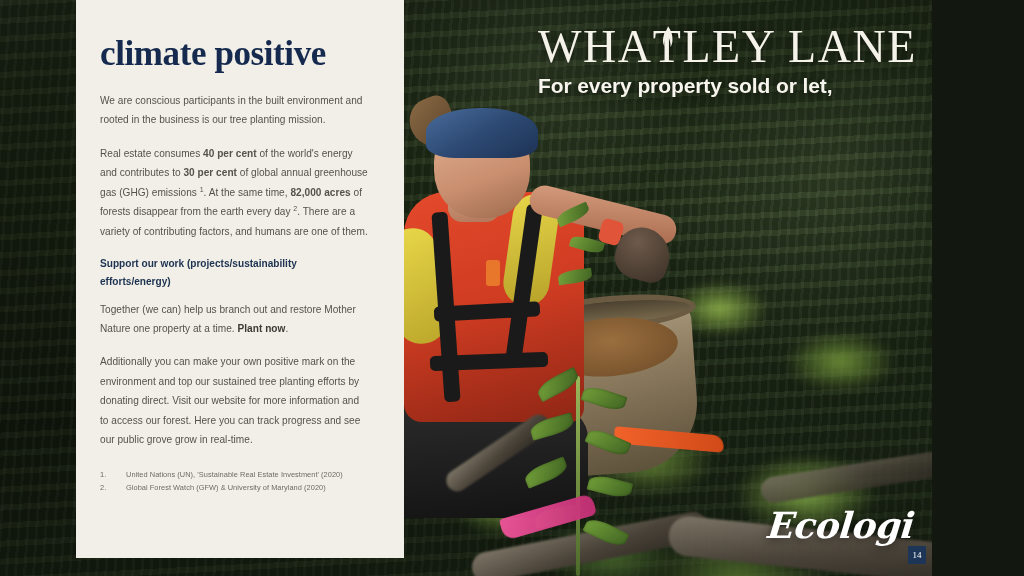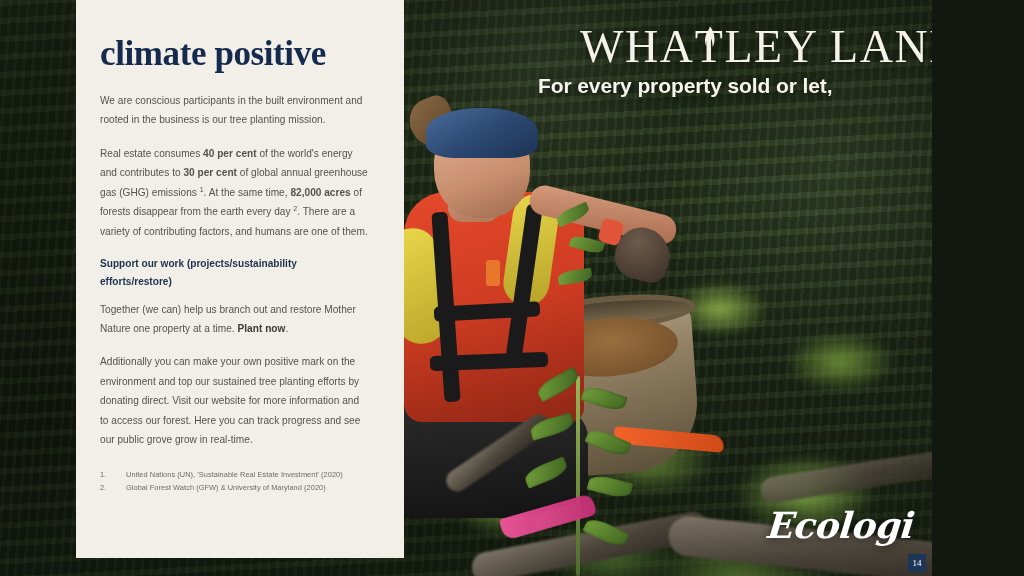--- a/index.html
+++ b/index.html
@@ -232,21 +232,20 @@
   }
   .brand-logo {
     display:flex; align-items:center;
     font-family:"Liberation Serif", serif;
     font-size:46px;
     line-height:1.0;
     letter-spacing:1.6px;
     color:#f4f2e9;
     text-shadow:0 1px 10px rgba(0,0,0,.55);
     margin-bottom:4px;
-    margin-left:42px;
   }
   .logo-t-wrap { position:relative; display:inline-block; }
   .logo-leaf {
     position:absolute; left:50%; top:2px; transform:translateX(-50%);
     width:17px; height:30px; pointer-events:none;
   }
   .tagline {
     font-family:Liberation Sans, sans-serif;
     font-weight:bold;
     font-size:21px;
@@ -271,21 +270,21 @@
     font-style:italic;
     font-weight:bold;
     font-size:36px;
     color:#ffffff;
     letter-spacing:-0.5px;
     text-shadow:0 2px 10px rgba(0,0,0,.55);
     transform:skewX(-6deg);
   }
 
   .page-badge {
-    position:absolute; right:6px; bottom:4px;
+    position:absolute; right:6px; bottom:12px;
     width:18px; height:18px;
     background:#1d3557;
     color:#ffffff;
     font-size:9px;
     display:flex; align-items:center; justify-content:center;
     border-radius:1px;
     font-family:Liberation Serif, serif;
   }
 </style>
 </head>
@@ -346,21 +345,21 @@
     <div class="tape-pink"></div>
   </div>
 
   <div class="panel">
     <div class="panel-inner">
       <h1 class="title">climate positive</h1>
 
       <p class="body"><span>We are conscious participants in the built environment and rooted in the business is our tree planting mission.</span></p>
       <p class="body"><span>Real estate consumes </span><b>40 per cent</b><span> of the world's energy and contributes to </span><b>30 per cent</b><span> of global annual greenhouse gas (GHG) emissions </span><sup>1</sup><span>. At the same time, </span><b>82,000 acres</b><span> of forests disappear from the earth every day </span><sup>2</sup><span>. There are a variety of contributing factors, and humans are one of them.</span></p>
 
-      <p class="subhead">Support our work (projects/sustainability efforts/restore)</p>
+      <p class="subhead">Support our work (projects/sustainability efforts/energy)</p>
 
       <p class="body closing"><span>Together (we can) help us branch out and restore Mother Nature one property at a time. </span><b>Plant now</b><span>.</span></p>
       <p class="body"><span>Additionally you can make your own positive mark on the environment and top our sustained tree planting efforts by donating direct. Visit our website for more information and to access our forest. Here you can track progress and see our public grove grow in real-time.</span></p>
 
       <div class="footnotes">
         <div class="fn-row">
           <span class="fn-num">1.</span>
           <span>United Nations (UN), 'Sustainable Real Estate Investment' (2020)</span>
         </div>
         <div class="fn-row">

